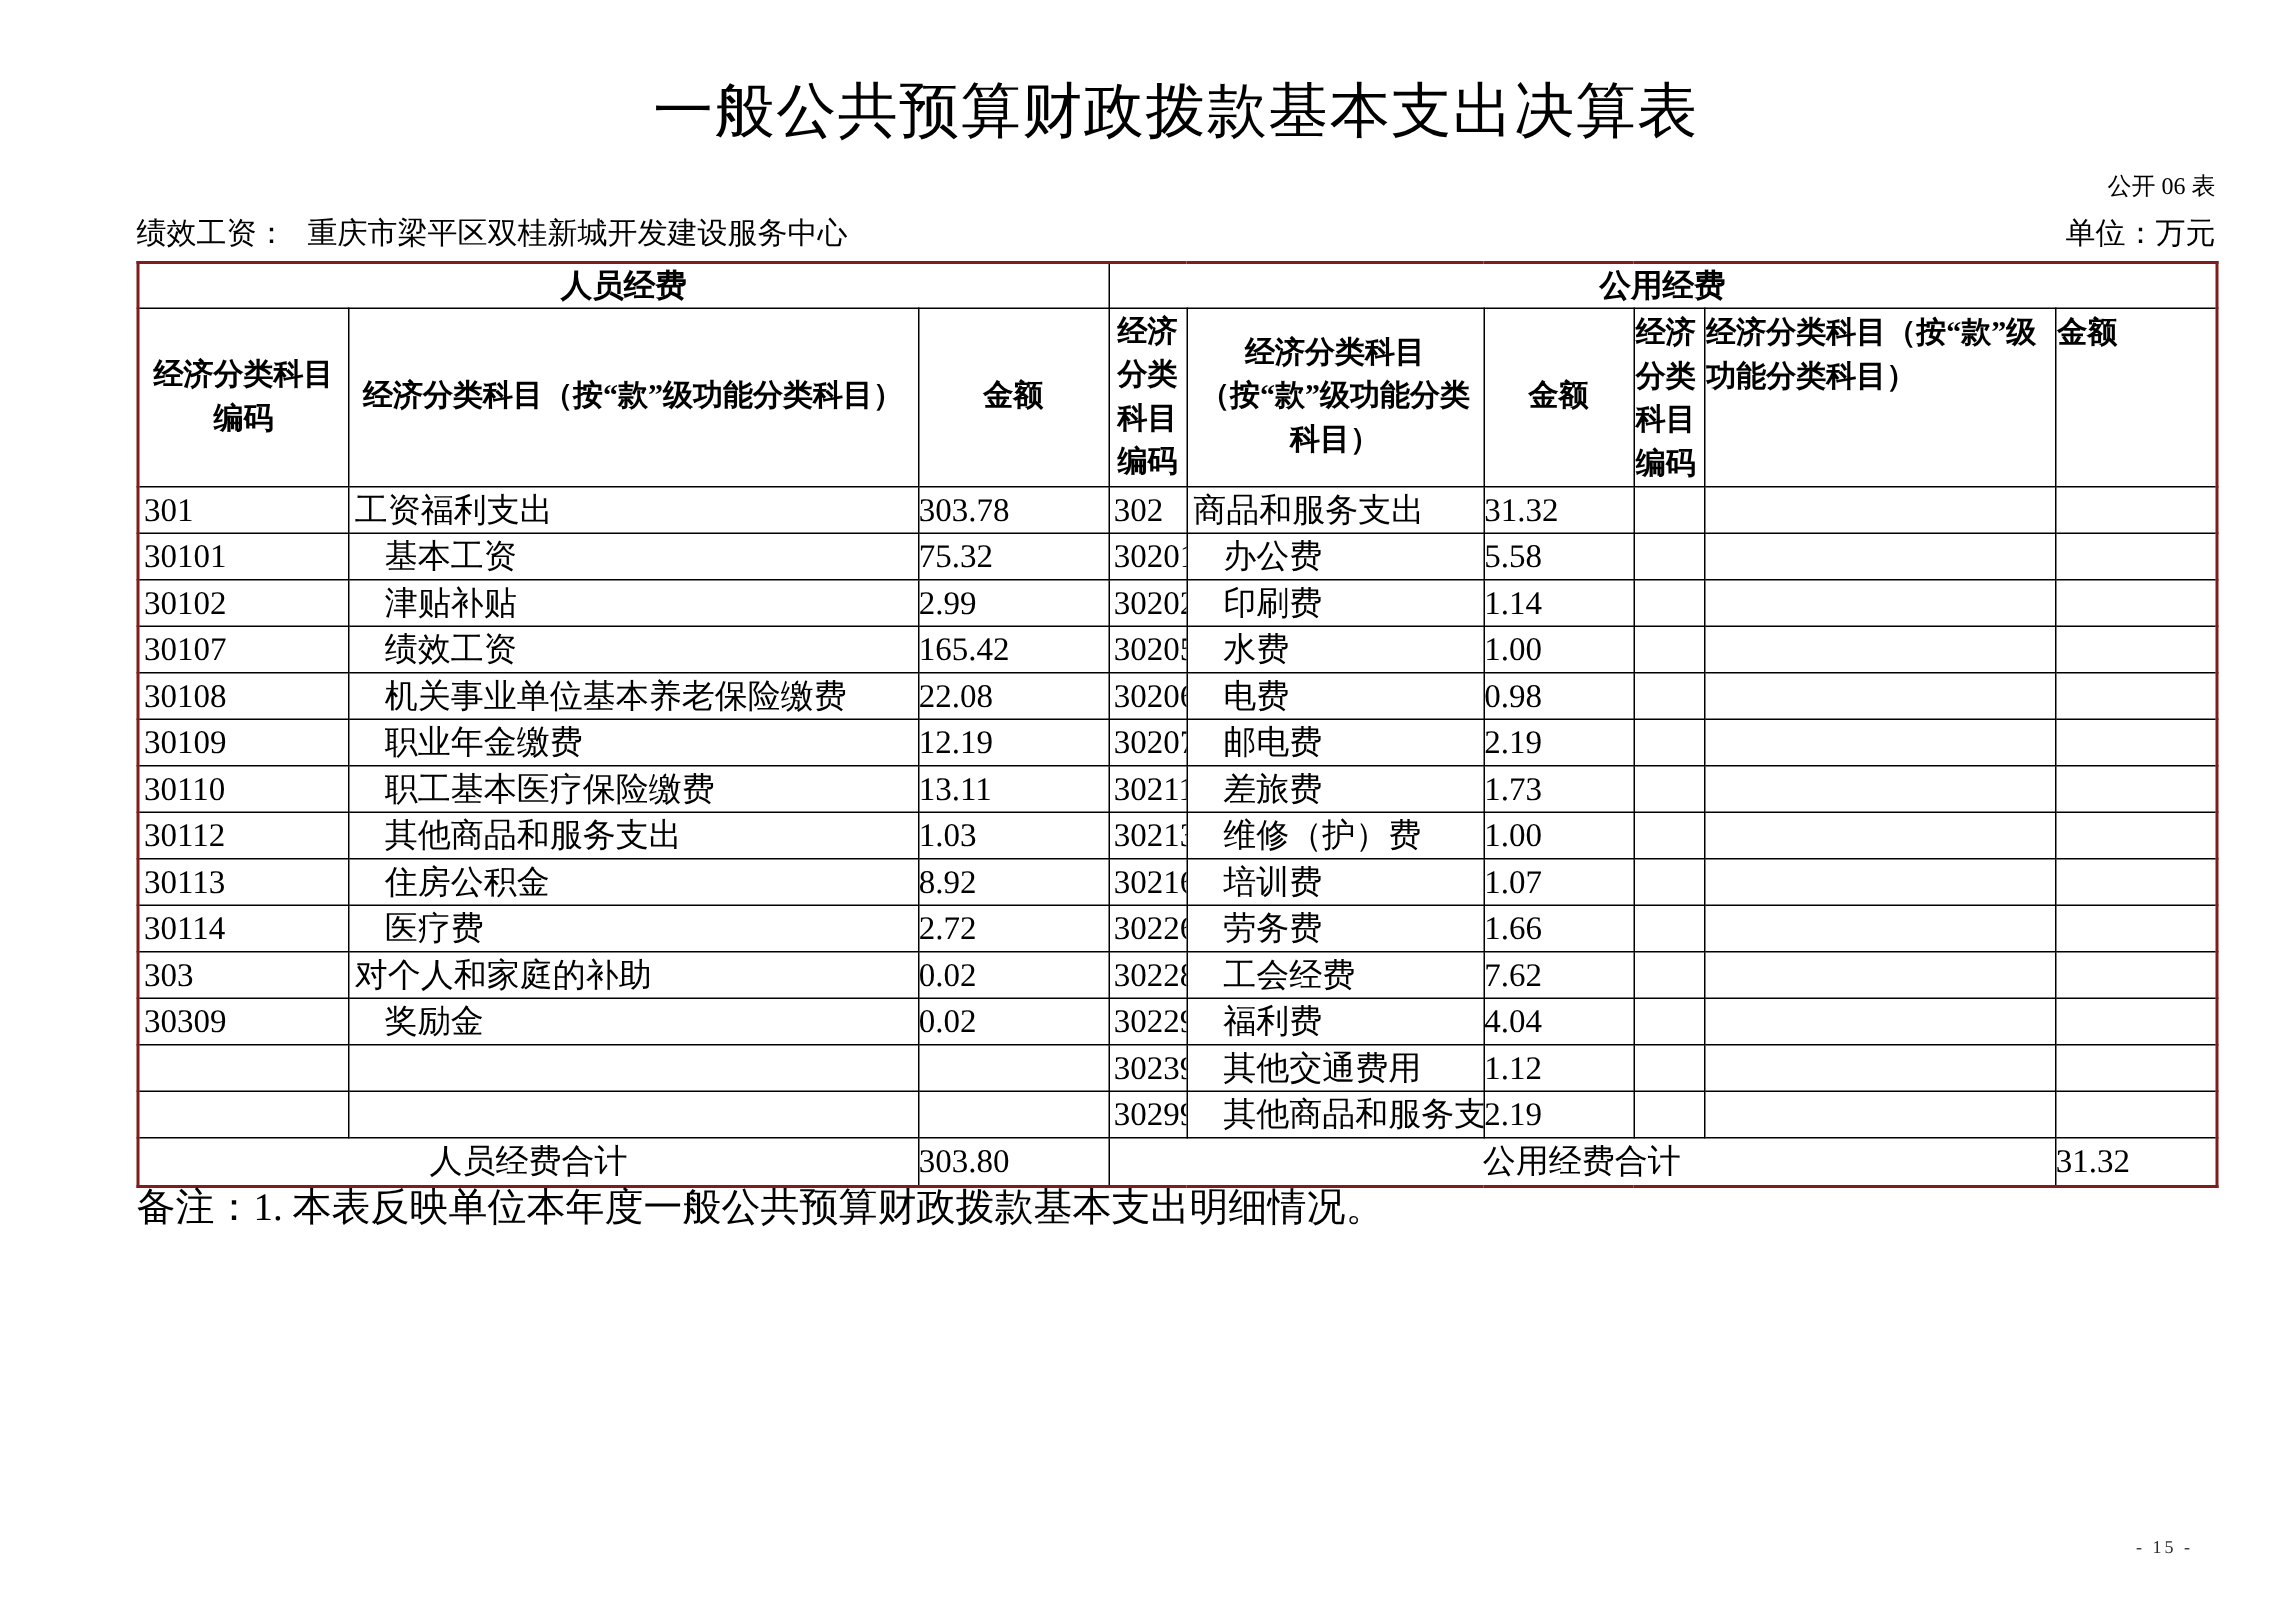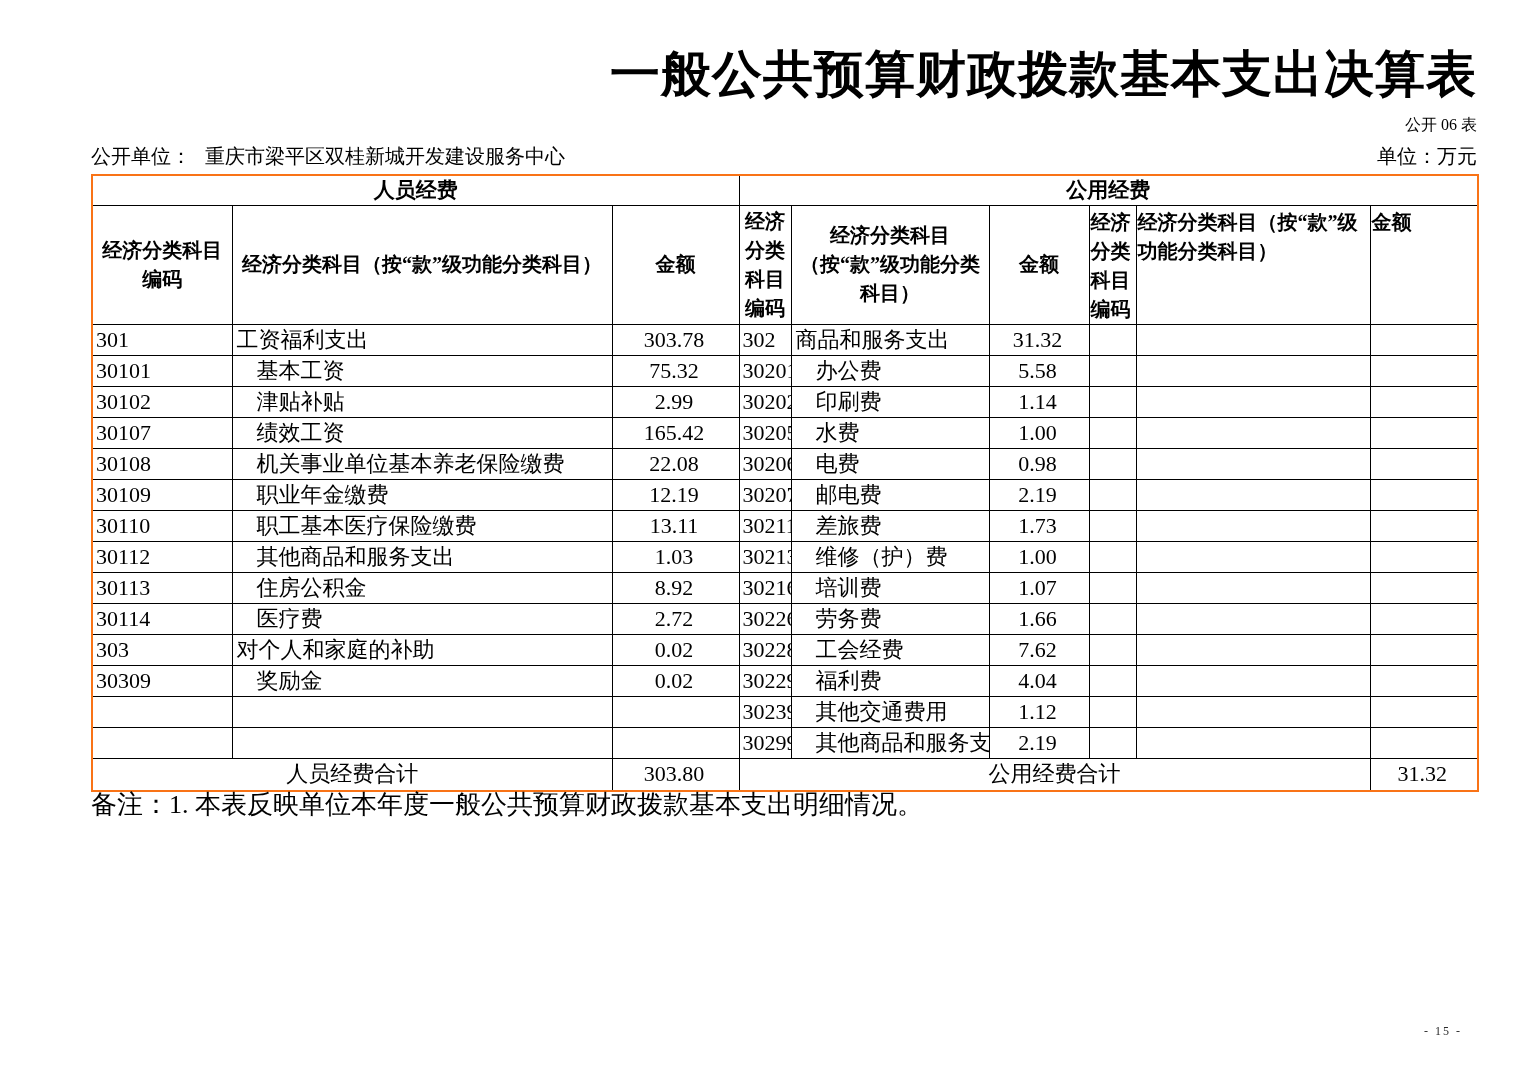--- a/index.html
+++ b/index.html
@@ -7,23 +7,23 @@
   body {
     width: 1520px; height: 1074px;
     position: relative;
     font-family: "Liberation Serif", "DejaVu Serif", serif;
     color: #000;
     overflow: hidden;
   }
   .content { position: absolute; left: 91px; top: 0; width: 1386px; }
   .doc-title {
     margin-top: 50px;
-    text-align: right;
-    font-size: 50px;
-    font-weight: bold;
+    text-align: center;
+    font-size: 40px;
+    font-weight: normal;
     line-height: 48px;
     letter-spacing: 1px;
   }
   .meta-line1 {
     margin-top: 14px;
     text-align: right;
     font-size: 16px;
     line-height: 26px;
   }
   .meta-line2 {
@@ -32,21 +32,21 @@
     justify-content: space-between;
     font-size: 20px;
     line-height: 26px;
   }
   .org-name { margin-left: 14px; }
   table.budget {
     margin-top: 5px;
     border-collapse: collapse;
     table-layout: fixed;
     width: 1386px;
-    border: 2px solid #f97316;
+    border: 2px solid #7f1d1d;
   }
   table.budget th, table.budget td {
     border: 1px solid #000;
     overflow: hidden;
     font-weight: normal;
   }
   tr.group-row th {
     height: 30px;
     font-size: 21px;
     font-weight: bold;
@@ -64,21 +64,21 @@
   }
   tr.header-row th.top-left {
     vertical-align: top;
     text-align: left;
     padding-top: 2px;
   }
   tbody td { height: 30px; font-size: 22px; vertical-align: middle; }
   td.code { text-align: left; padding-left: 3px; }
   td.name { text-align: left; padding-left: 4px; white-space: nowrap; }
   td.name.sub { padding-left: 24px; margin-left: 28px; }
-  td.amt  { text-align: center; padding-right: 3px; }
+  td.amt  { text-align: left; padding-right: 3px; }
   tr.total-row td { height: 33px; font-size: 22px; vertical-align: middle; }
   td.total-label { font-weight: bold; text-align: center; }
   .note { font-size: 26px; line-height: 26px; text-align: left; }
   .page-number {
     position: absolute;
     right: 58px; top: 1024px;
     font-size: 12px;
     color: #2b2b2b;
     letter-spacing: 2px;
   }
@@ -86,21 +86,21 @@
 </head>
 <body>
 
 <div class="content">
 
   <div class="doc-title">一般公共预算财政拨款基本支出决算表</div>
 
   <div class="meta-line1">公开 06 表</div>
 
   <div class="meta-line2">
-    <span><span>公开单位：</span><span class="org-name">重庆市梁平区双桂新城开发建设服务中心</span></span>
+    <span><span>绩效工资：</span><span class="org-name">重庆市梁平区双桂新城开发建设服务中心</span></span>
     <span>单位：万元</span>
   </div>
 
   <table class="budget">
     <colgroup>
       <col style="width:140px">
         <col style="width:380px">
         <col style="width:127px">
       <col style="width:52px">
         <col style="width:198px">

